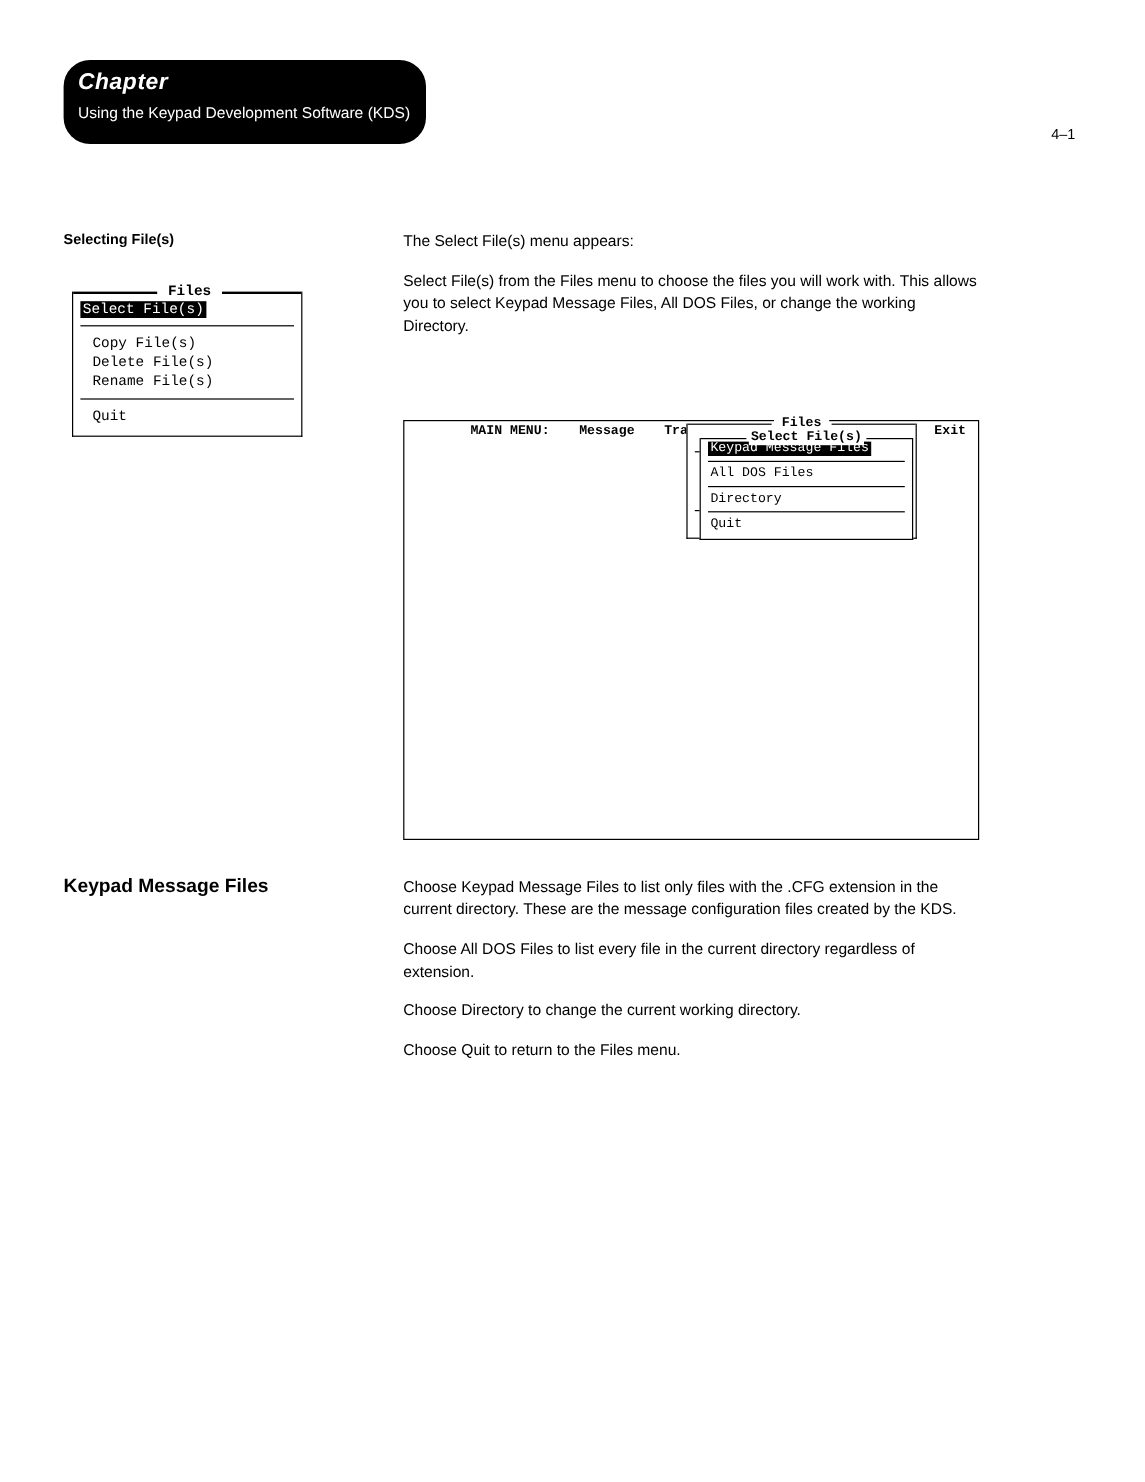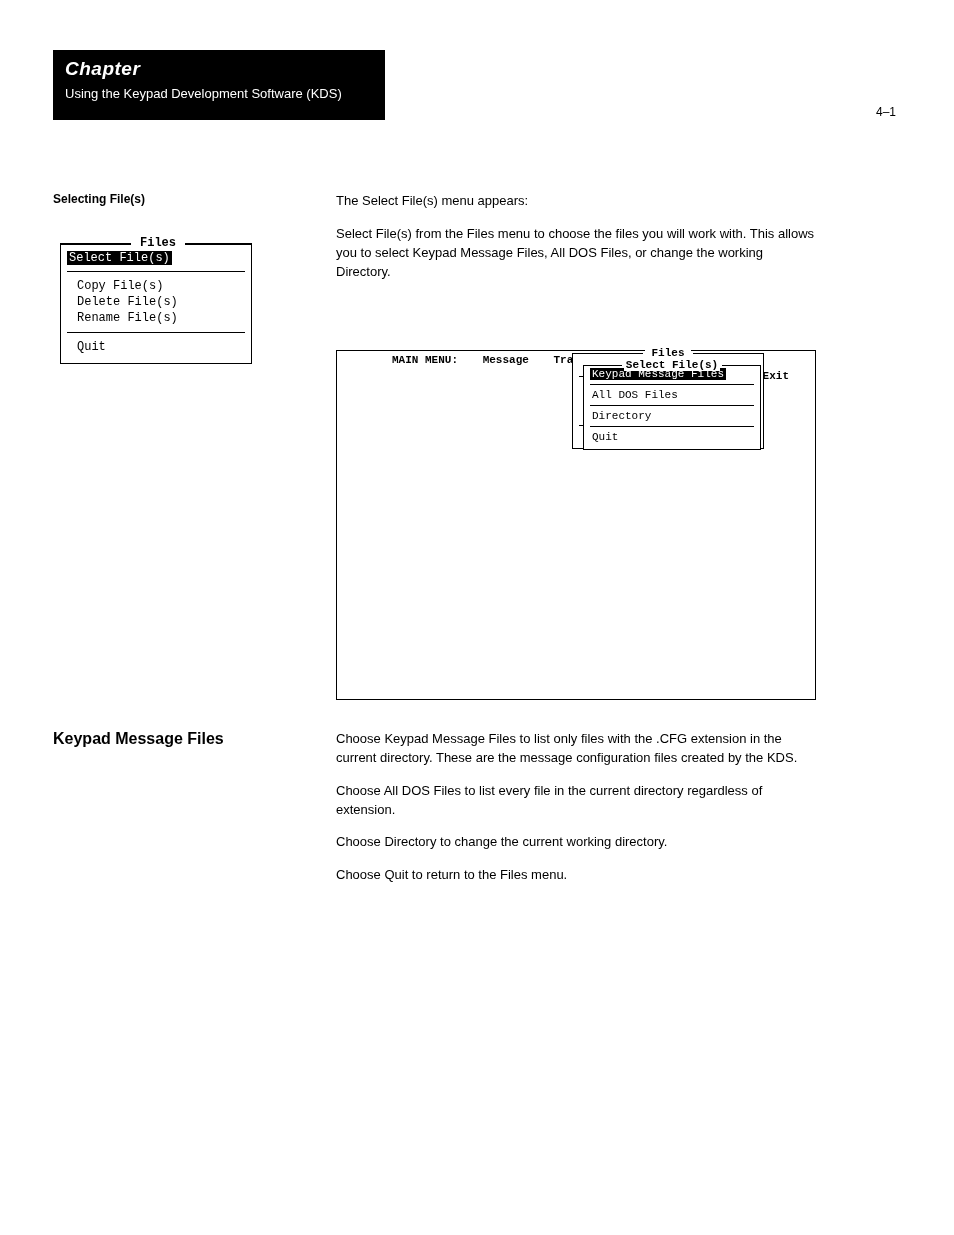--- a/index.html
+++ b/index.html
@@ -12,25 +12,26 @@
     font-family: "Courier New", monospace;
     font-size: 12px;
     color: #000;
     position: relative;
   }
 
   .chapter-banner {
     position: absolute;
     left: 53px;
     top: 50px;
-    width: 332px;
+    width: 302px;
     height: 70px;
     background: #000;
     color: #fff;
     padding: 8px 12px;
+    border-radius: 22px;
   }
   .chapter-banner .chap-label {
     font-family: Arial, sans-serif;
     font-style: italic;
     font-weight: bold;
     font-size: 19px;
     letter-spacing: 0.5px;
   }
   .chapter-banner .chap-title {
     margin-top: 6px;
@@ -132,21 +133,21 @@
   }
   .app-menubar {
     position: absolute;
     top: 3px;
     left: 0;
     right: 0;
     padding: 0 8px;
   }
   .app-menubar span { margin-right: 18px; font-weight: bold; }
   .app-menubar .mm { font-weight: bold; padding-left: 47px; }
-  .app-menubar .exit { position: absolute; right: 10px; top: 0; margin: 16px; text-align: center; }
+  .app-menubar .exit { position: absolute; right: 10px; top: 0; margin: 0; text-align: center; }
 
   .app-statusbar {
     position: absolute;
     bottom: 4px;
     left: 10px;
     right: 10px;
     display: flex;
     justify-content: space-between;
   }
   .app-statusbar span { white-space: nowrap; }

